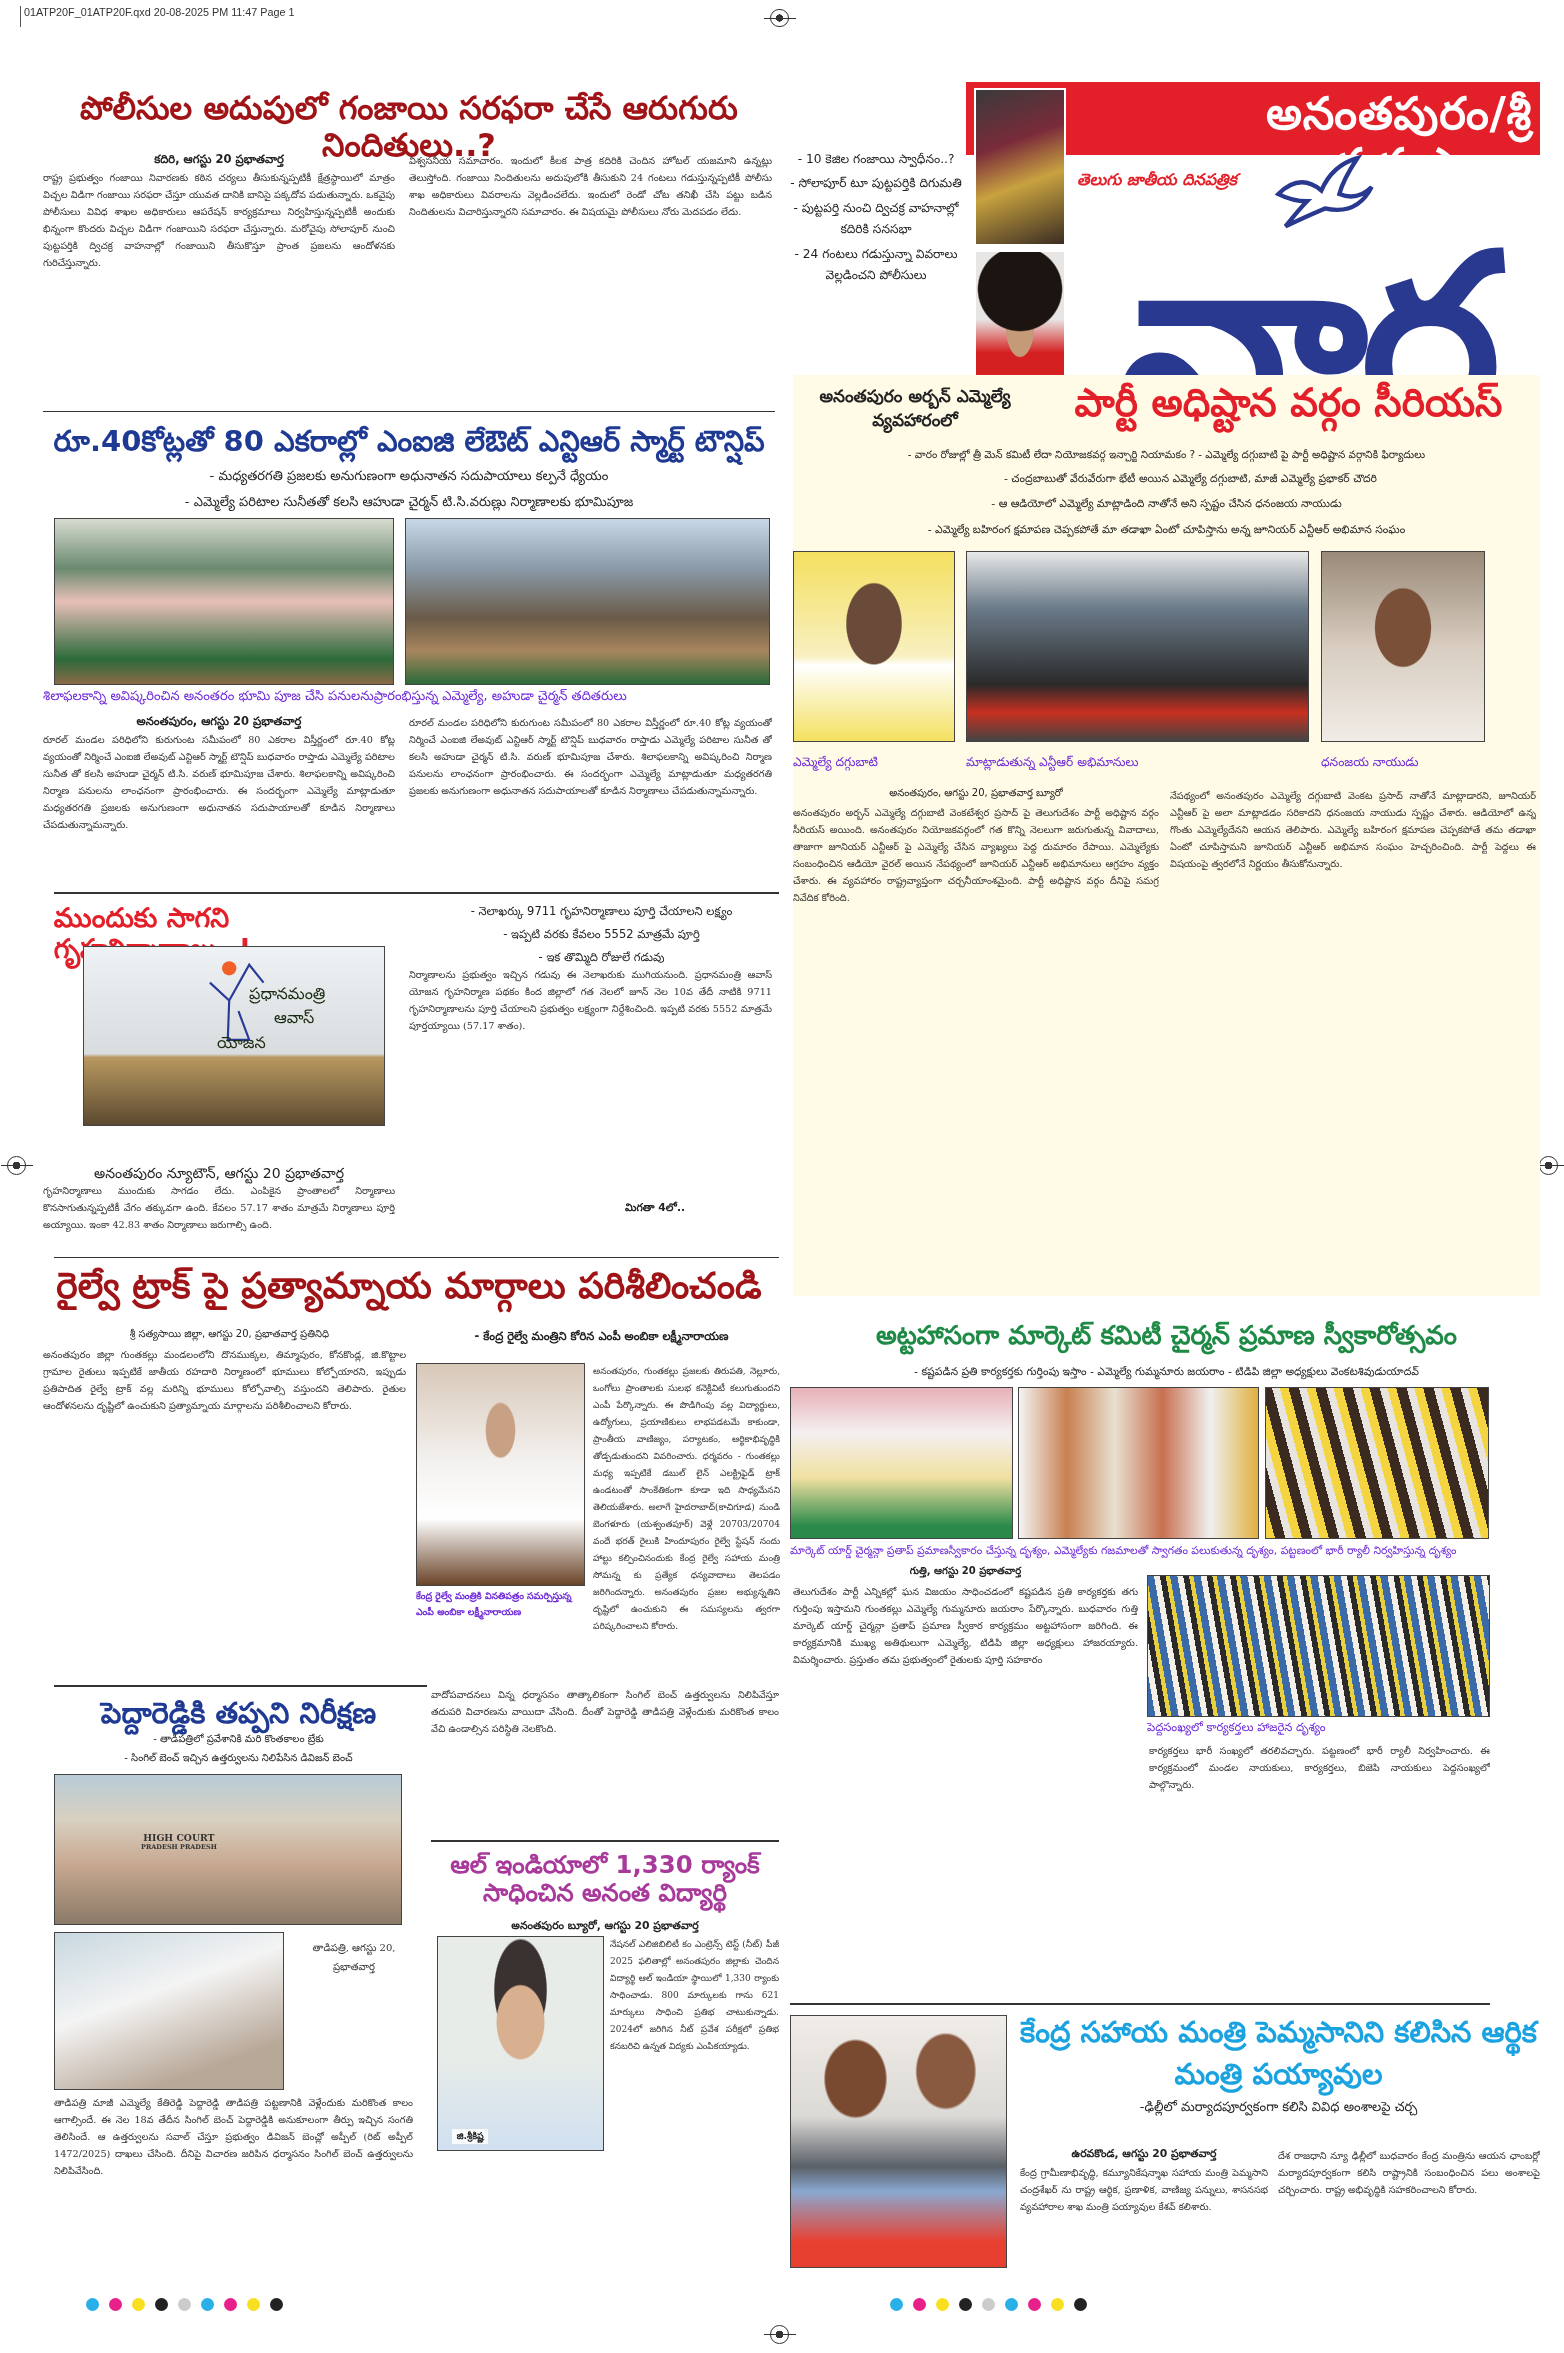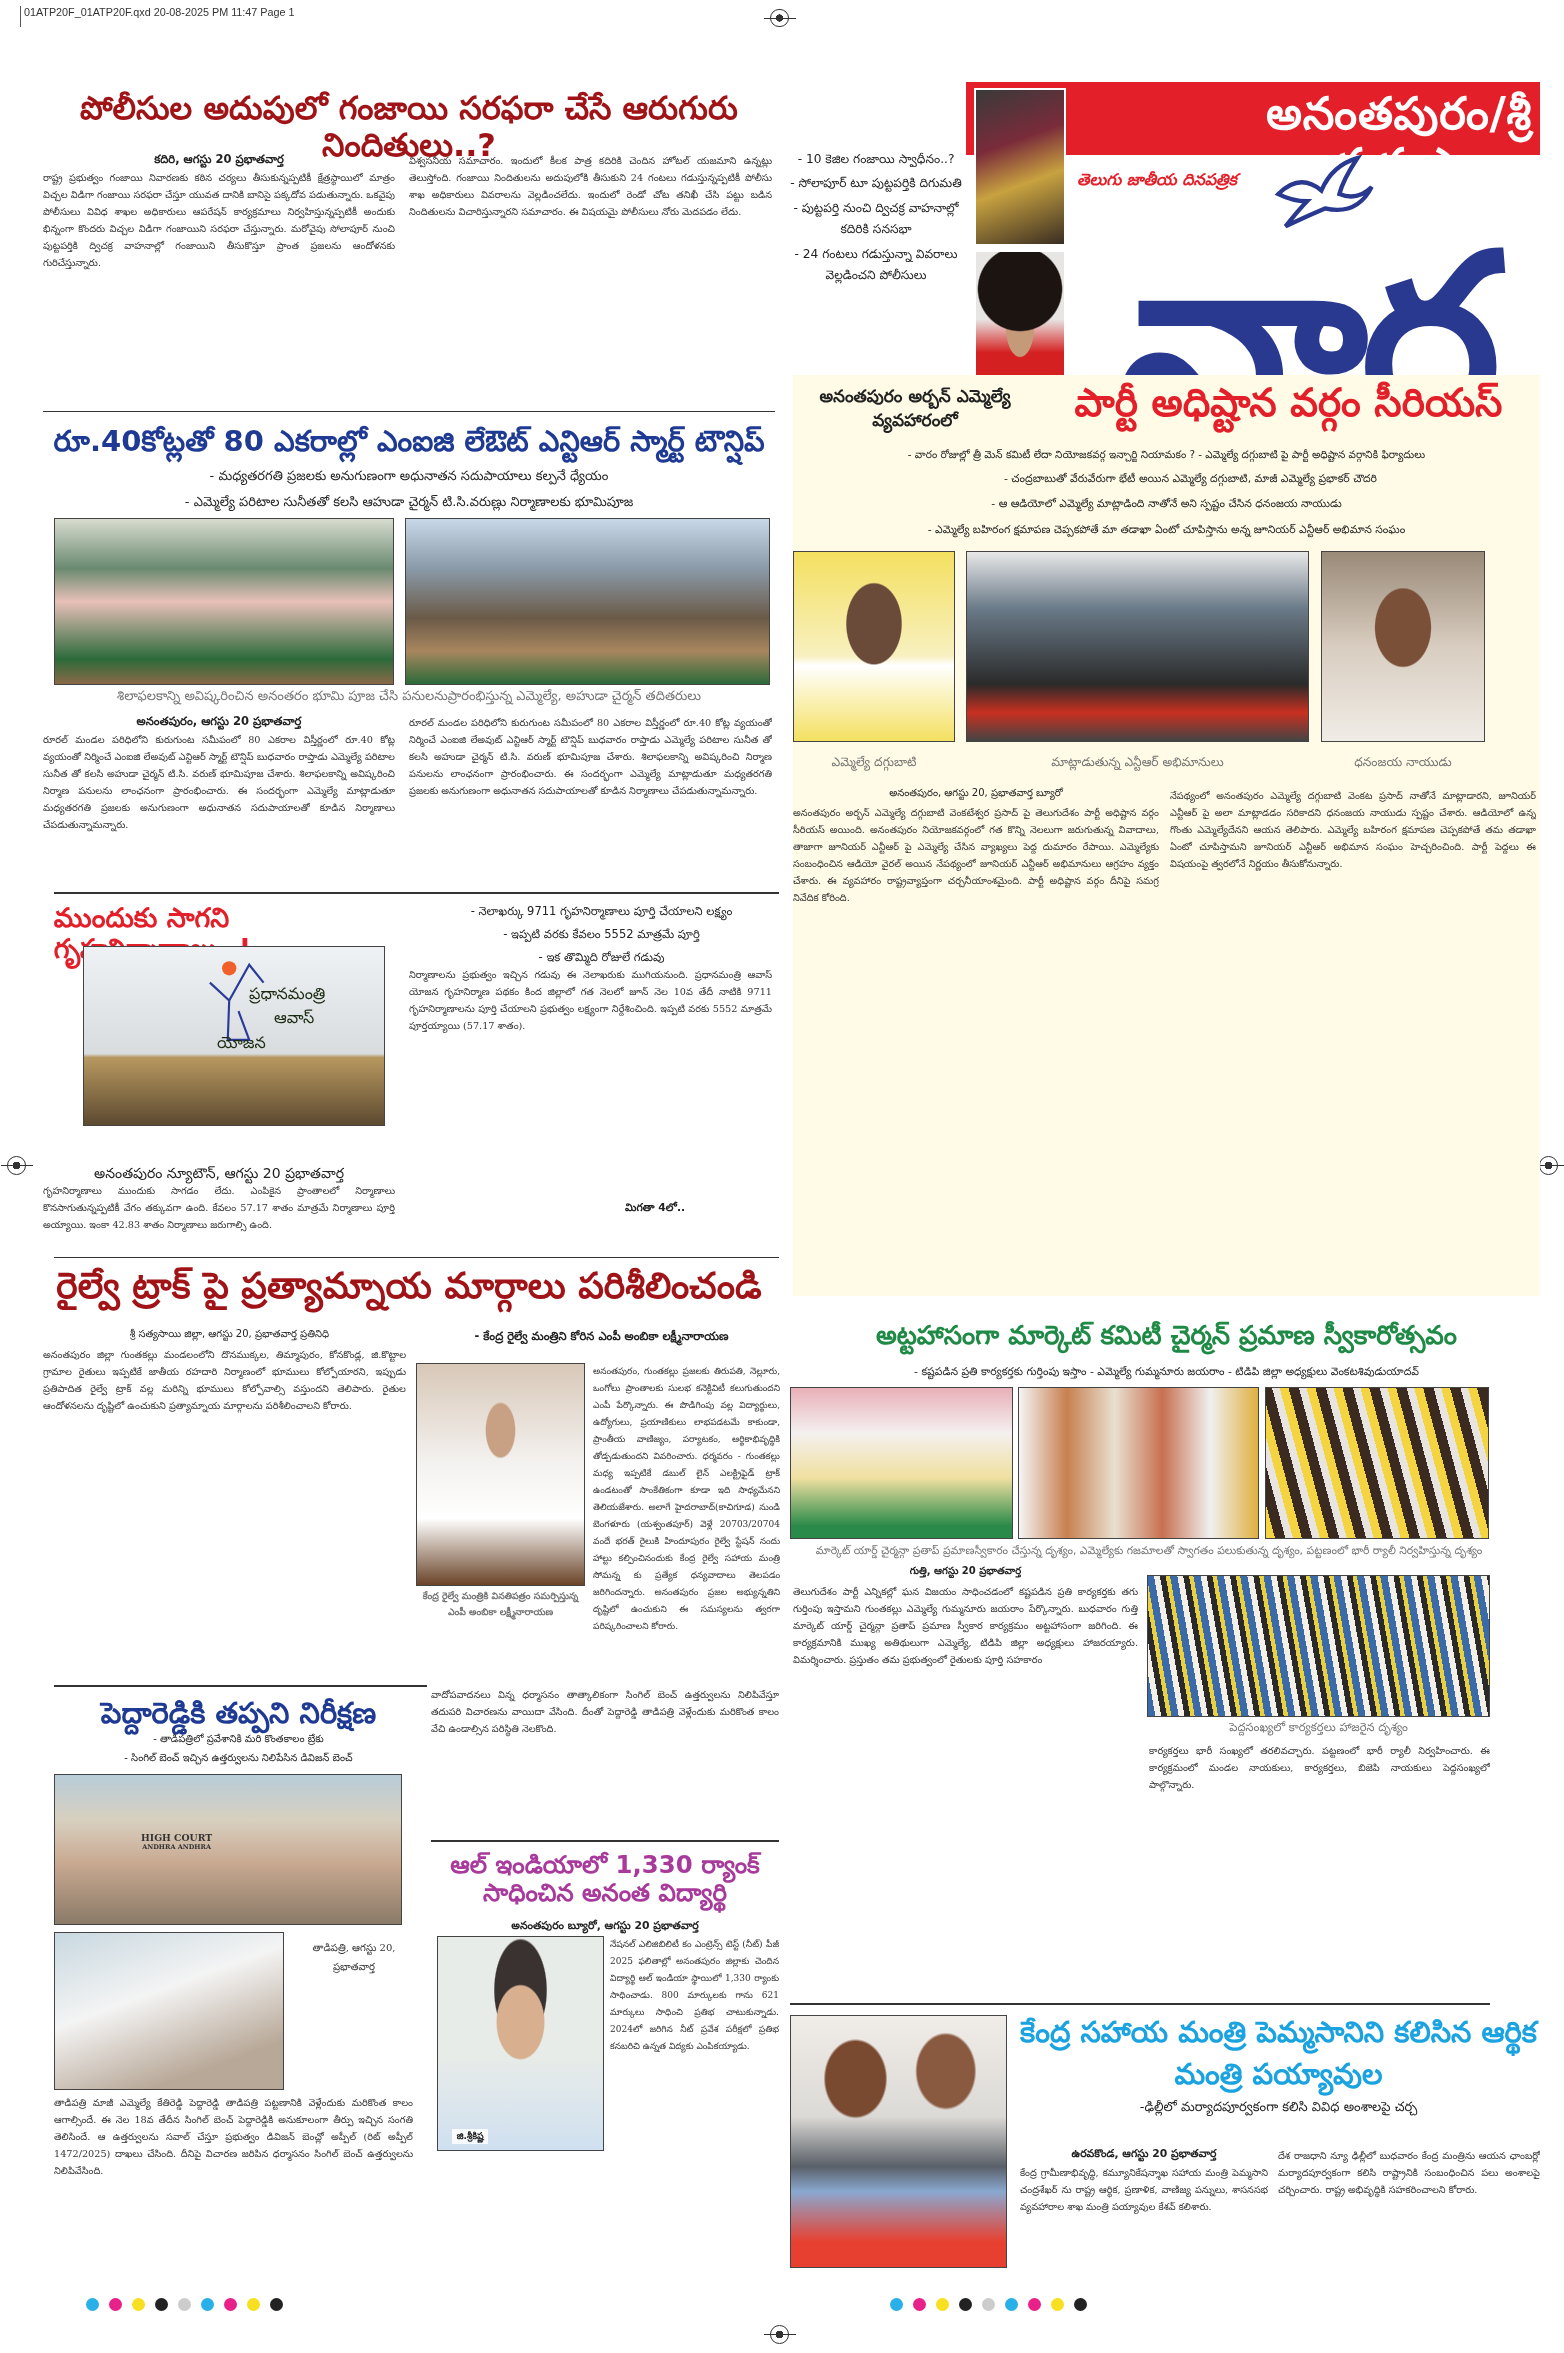--- a/index.html
+++ b/index.html
@@ -8,21 +8,21 @@
 .abs{position:absolute}
 .slug{left:20px;top:5.7px;font-family:"Liberation Sans",sans-serif;font-size:10.8px;color:#333;border-left:0.7px solid #555;padding-left:2.9px;height:21.5px}
 .reg{width:18.7px;height:18.7px;border:1.4px solid #333;border-radius:50%;background:radial-gradient(circle,#333 30%,#fff 32%)}
 .reg::before{content:"";position:absolute;left:-7.2px;top:8px;width:32px;height:1.4px;background:#333}
 .hl{font-family:"DejaVu Sans",sans-serif;font-weight:bold;text-align:center;line-height:1.15}
 .body{font-family:"DejaVu Serif",serif;font-size:9.7px;line-height:17px;text-align:justify;color:#333}
 .dateline{font-weight:bold;text-align:center;font-size:11.5px;color:#222}
 .sub{font-family:"DejaVu Sans",sans-serif;font-size:11.5px;text-align:center;color:#222;line-height:23px}
 .rule{height:2.2px;background:#333}
 .photo{border:1.4px solid #444;overflow:hidden}
-.cap{font-family:"DejaVu Sans",sans-serif;font-size:11.5px;text-align:center;color:#737373}
+.cap{font-family:"DejaVu Sans",sans-serif;font-size:11.5px;text-align:left;color:#6d28d9}
 .cmyk{display:flex;gap:10px;align-items:center}
 .cmyk span{width:13px;height:13px;border-radius:50%}
 </style>
 </head>
 <body>
 
 <div class="abs slug">01ATP20F_01ATP20F.qxd  20-08-2025  PM 11:47  Page 1</div>
 <div class="abs reg" style="left:770px;top:8.6px"></div>
 <div class="abs reg" style="left:770px;top:2325px"></div>
 <div class="abs reg" style="left:7.2px;top:1156px"></div>
@@ -97,21 +97,21 @@
 <div class="abs cap" style="left:416px;top:1588px;width:169px;font-size:9.3px;font-weight:bold;line-height:16px">కేంద్ర రైల్వే మంత్రికి వినతిపత్రం సమర్పిస్తున్న ఎంపీ అంబికా లక్ష్మీనారాయణ</div>
 <div class="abs body" style="left:593px;top:1363px;width:187px;height:306px;overflow:hidden;font-size:9px">అనంతపురం, గుంతకల్లు ప్రజలకు తిరుపతి, నెల్లూరు, ఒంగోలు ప్రాంతాలకు సులభ కనెక్టివిటీ కలుగుతుందని ఎంపీ పేర్కొన్నారు. ఈ పొడిగింపు వల్ల విద్యార్థులు, ఉద్యోగులు, ప్రయాణికులు లాభపడటమే కాకుండా, ప్రాంతీయ వాణిజ్యం, పర్యాటకం, ఆర్థికాభివృద్ధికి తోడ్పడుతుందని వివరించారు. ధర్మవరం - గుంతకల్లు మధ్య ఇప్పటికే డబుల్ లైన్ ఎలక్ట్రిఫైడ్ ట్రాక్ ఉండటంతో సాంకేతికంగా కూడా ఇది సాధ్యమేనని తెలియజేశారు. అలాగే హైదరాబాద్(కాచిగూడ) నుండి బెంగళూరు (యశ్వంతపూర్) వెళ్లే 20703/20704 వందే భరత్ రైలుకి హిందూపురం రైల్వే స్టేషన్ నందు హాల్టు కల్పించినందుకు కేంద్ర రైల్వే సహాయ మంత్రి సోమన్న కు ప్రత్యేక ధన్యవాదాలు తెలపడం జరిగిందన్నారు. అనంతపురం ప్రజల అభ్యున్నతిని దృష్టిలో ఉంచుకుని ఈ సమస్యలను త్వరగా పరిష్కరించాలని కోరారు.</div>
 
 <div class="abs rule" style="left:54px;top:1685px;width:373px"></div>
 <div class="abs hl" style="left:43px;top:1697px;width:391px;font-size:29px;color:#1f3a93">పెద్దారెడ్డికి తప్పని నిరీక్షణ</div>
 <div class="abs sub" style="left:43px;top:1730px;width:391px;font-size:10px;line-height:17px">- తాడిపత్రిలో ప్రవేశానికి మరి కొంతకాలం బ్రేకు</div>
 <div class="abs sub" style="left:43px;top:1749px;width:391px;font-size:10px;line-height:17px">- సింగిల్ బెంచ్ ఇచ్చిన ఉత్తర్వులను నిలిపేసిన డివిజన్ బెంచ్</div>
 <div class="abs photo" style="left:54px;top:1774px;width:348px;height:151px;background:linear-gradient(#b8ccd8 0%,#d8d0c0 30%,#c8a890 60%,#8a7a68 100%)">
   <div style="position:absolute;left:86px;top:57px;font-family:'DejaVu Serif',serif;font-size:9.3px;font-weight:bold;color:#333;text-align:center">
     <div>HIGH COURT</div>
-    <div style="font-size:6.5px">ANDHRA ANDHRA</div>
+    <div style="font-size:6.5px">PRADESH PRADESH</div>
   </div>
 </div>
 <div class="abs photo" style="left:54px;top:1932px;width:230px;height:158px;background:linear-gradient(160deg,#c8d8e0,#f4f4f4 40%,#b8a898 80%)"></div>
 <div class="abs body" style="left:291px;top:1939px;width:126px;height:86px;font-size:10px;line-height:18.7px;text-align:center">తాడిపత్రి, ఆగస్టు 20, ప్రభాతవార్త</div>
 <div class="abs body" style="left:54px;top:2094px;width:359px;height:167px;overflow:hidden">తాడిపత్రి మాజీ ఎమ్మెల్యే కేతిరెడ్డి పెద్దారెడ్డి తాడిపత్రి పట్టణానికి వెళ్లేందుకు మరికొంత కాలం ఆగాల్సిందే. ఈ నెల 18వ తేదీన సింగిల్ బెంచ్ పెద్దారెడ్డికి అనుకూలంగా తీర్పు ఇచ్చిన సంగతి తెలిసిందే. ఆ ఉత్తర్వులను సవాల్ చేస్తూ ప్రభుత్వం డివిజన్ బెంచ్లో అప్పీల్ (రిట్ అప్పీల్ 1472/2025) దాఖలు చేసింది. దీనిపై విచారణ జరిపిన ధర్మాసనం సింగిల్ బెంచ్ ఉత్తర్వులను నిలిపివేసింది.</div>
 <div class="abs body" style="left:431px;top:1686px;width:348px;height:138px;overflow:hidden">వాదోపవాదనలు విన్న ధర్మాసనం తాత్కాలికంగా సింగిల్ బెంచ్ ఉత్తర్వులను నిలిపివేస్తూ తదుపరి విచారణను వాయిదా వేసింది. దీంతో పెద్దారెడ్డి తాడిపత్రి వెళ్లేందుకు మరికొంత కాలం వేచి ఉండాల్సిన పరిస్థితి నెలకొంది.</div>
 
 <div class="abs rule" style="left:431px;top:1840px;width:348px"></div>
 <div class="abs hl" style="left:431px;top:1851px;width:348px;font-size:24.4px;color:#a83a9c">ఆల్ ఇండియాలో 1,330 ర్యాంక్ సాధించిన అనంత విద్యార్థి</div>
 <div class="abs dateline" style="left:431px;top:1919px;width:348px;font-size:10.8px;font-weight:bold">అనంతపురం బ్యూరో, ఆగస్టు 20 ప్రభాతవార్త</div>

